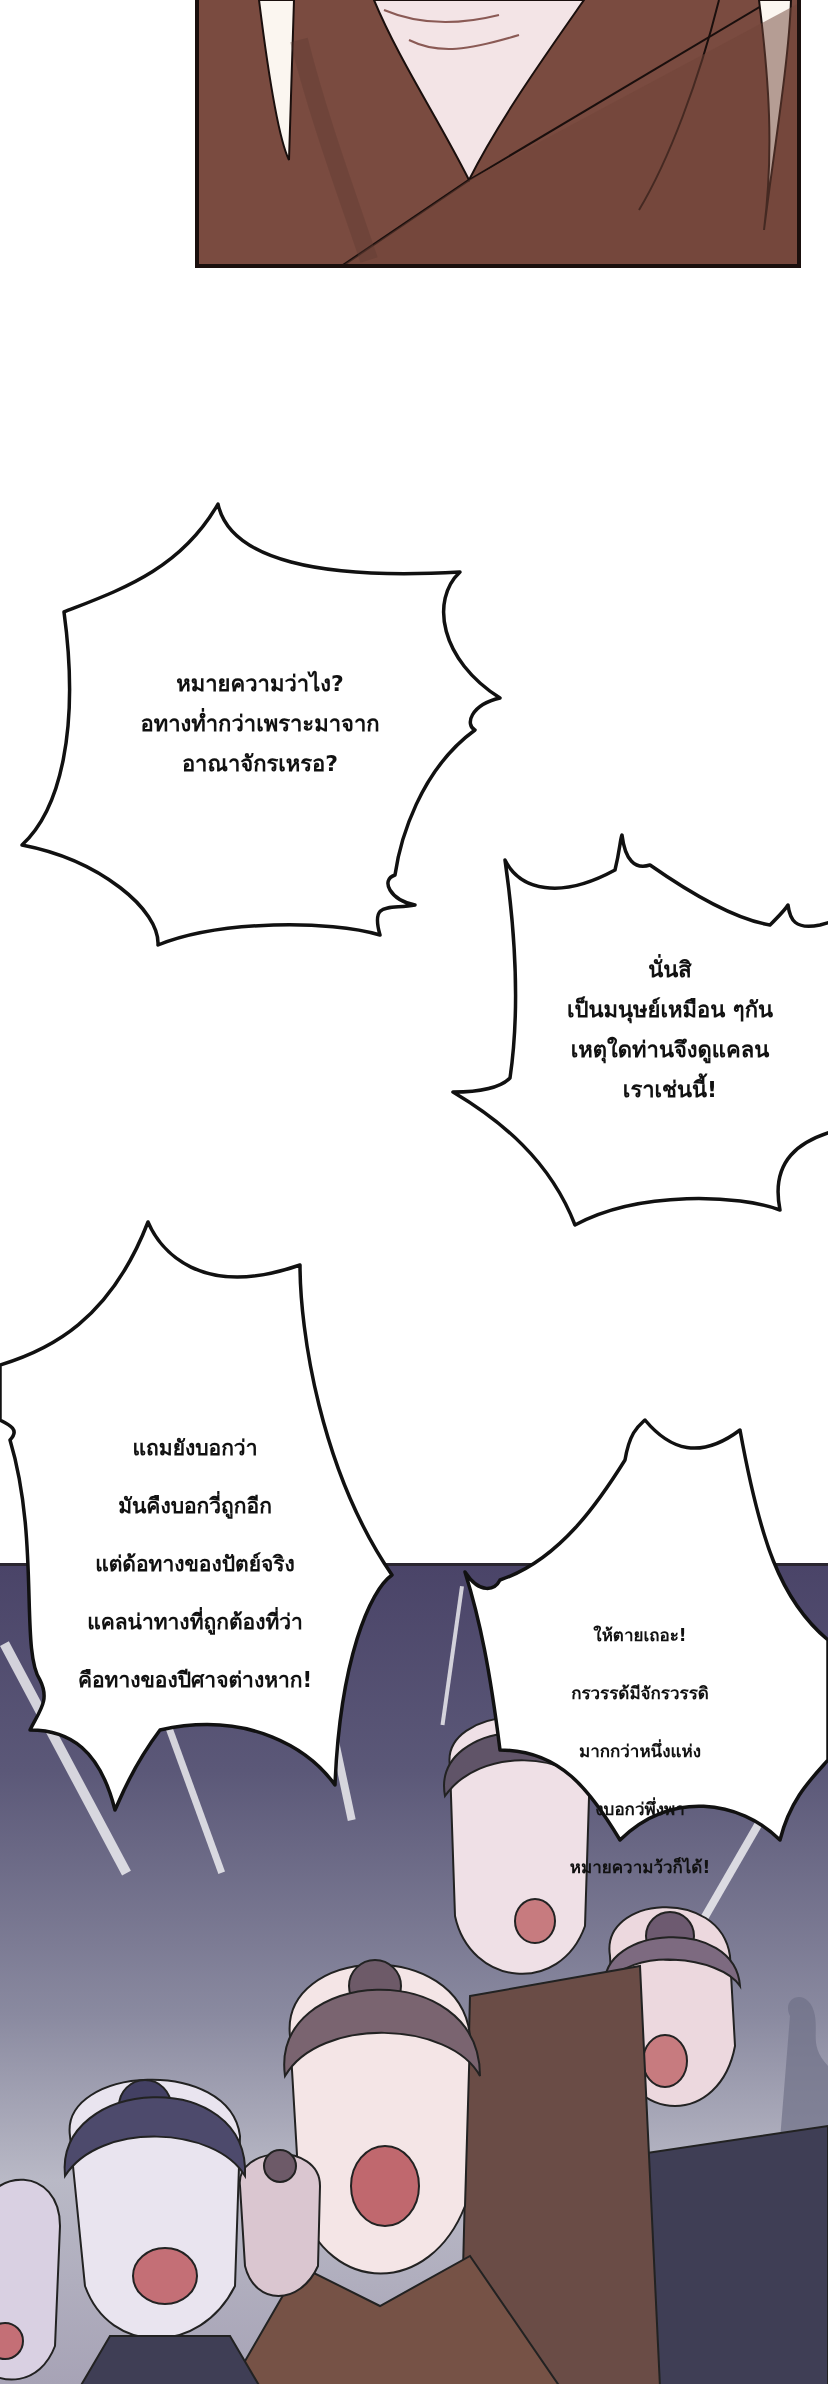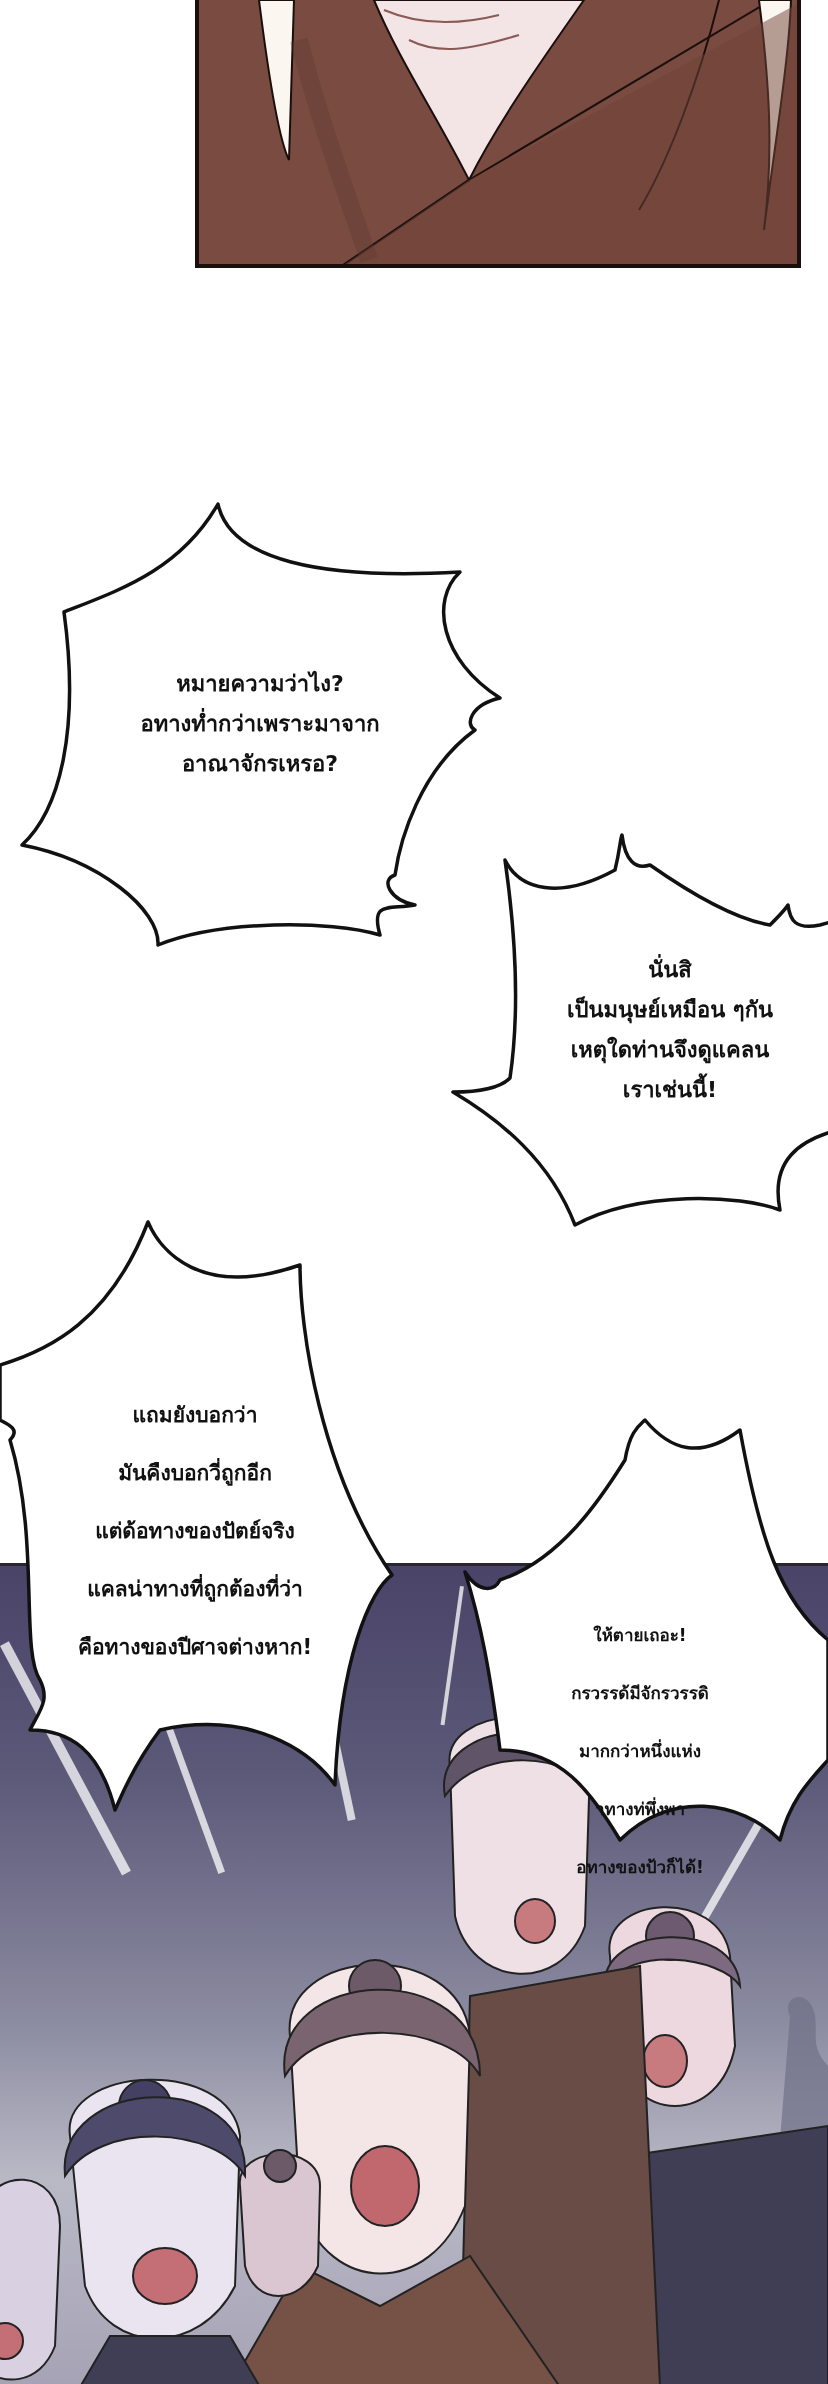--- a/index.html
+++ b/index.html
@@ -127,33 +127,33 @@
     <div>เป็นมนุษย์เหมือน ๆกัน</div>
     <div>เหตุใดท่านจึงดูแคลน</div>
     <div>เราเช่นนี้!</div>
   </div>
 </div>
 
 <div class="bubble" style="left:0;top:1210px;width:420px;height:600px;">
   <svg width="420" height="600">
     <path d="M0,155 C50,140 110,110 148,12 C160,40 200,90 300,55 C300,120 320,260 392,365 C370,380 340,450 335,575 C310,540 250,500 160,520 C130,560 120,590 115,600 C100,540 70,520 30,520 C40,500 50,490 40,470 C20,440 40,330 10,230 C20,220 10,215 0,210 Z" fill="#ffffff" stroke="#111" stroke-width="3.5" stroke-linejoin="round"></path>
   </svg>
-  <div class="bubble-text" style="left:10px;top:176px;width:370px;line-height:58px;font-size:21px;">
+  <div class="bubble-text" style="left:10px;top:209px;width:370px;line-height:58px;font-size:21px;">
     <div>แถมยังบอกว่า</div>
     <div>มันคืงบอกวี่ถูกอีก</div>
     <div>แต่ด้อทางของปัตย์จริง</div>
     <div>แคลน่าทางที่ถูกต้องที่ว่า</div>
     <div>คือทางของปีศาจต่างหาก!</div>
   </div>
 </div>
 
 <div class="bubble" style="left:440px;top:1420px;width:388px;height:420px;">
   <svg width="388" height="420">
     <path d="M25,152 C40,175 55,170 60,160 C120,140 160,80 185,40 C190,10 200,5 205,0 C230,30 260,40 300,10 C320,120 340,180 388,220 L388,340 C370,360 350,380 340,420 C300,380 230,370 180,420 C150,370 120,330 60,330 C50,250 40,200 25,152 Z" fill="#ffffff" stroke="#111" stroke-width="3.5" stroke-linejoin="round"></path>
   </svg>
   <div class="bubble-text" style="left:20px;top:186px;width:360px;line-height:58px;font-size:17px;">
     <div>ให้ตายเถอะ!</div>
     <div>กรวรรด้มีจักรวรรดิ</div>
     <div>มากกว่าหนึ่งแห่ง</div>
-    <div>าทางท่พึ่งพา</div>
-    <div>อทางของป้วก็ได้!</div>
+    <div>งบอกว่พึ่งพา</div>
+    <div>หมายความว้วก็ได้!</div>
   </div>
 </div>
 
 </body></html>

